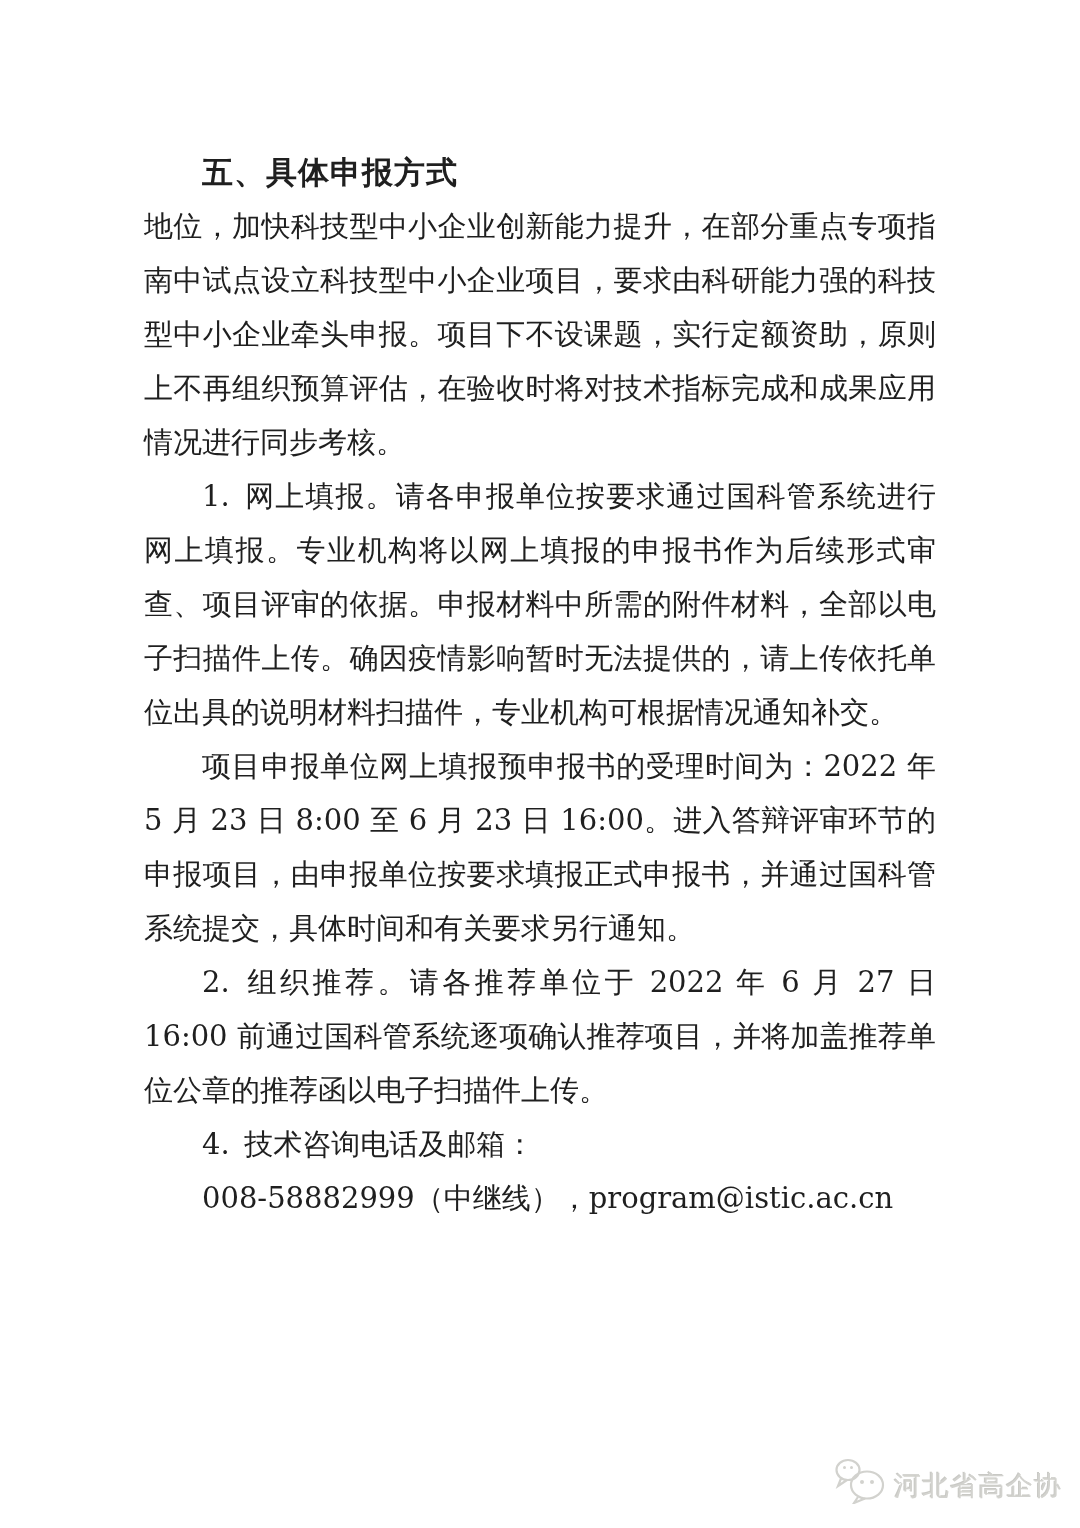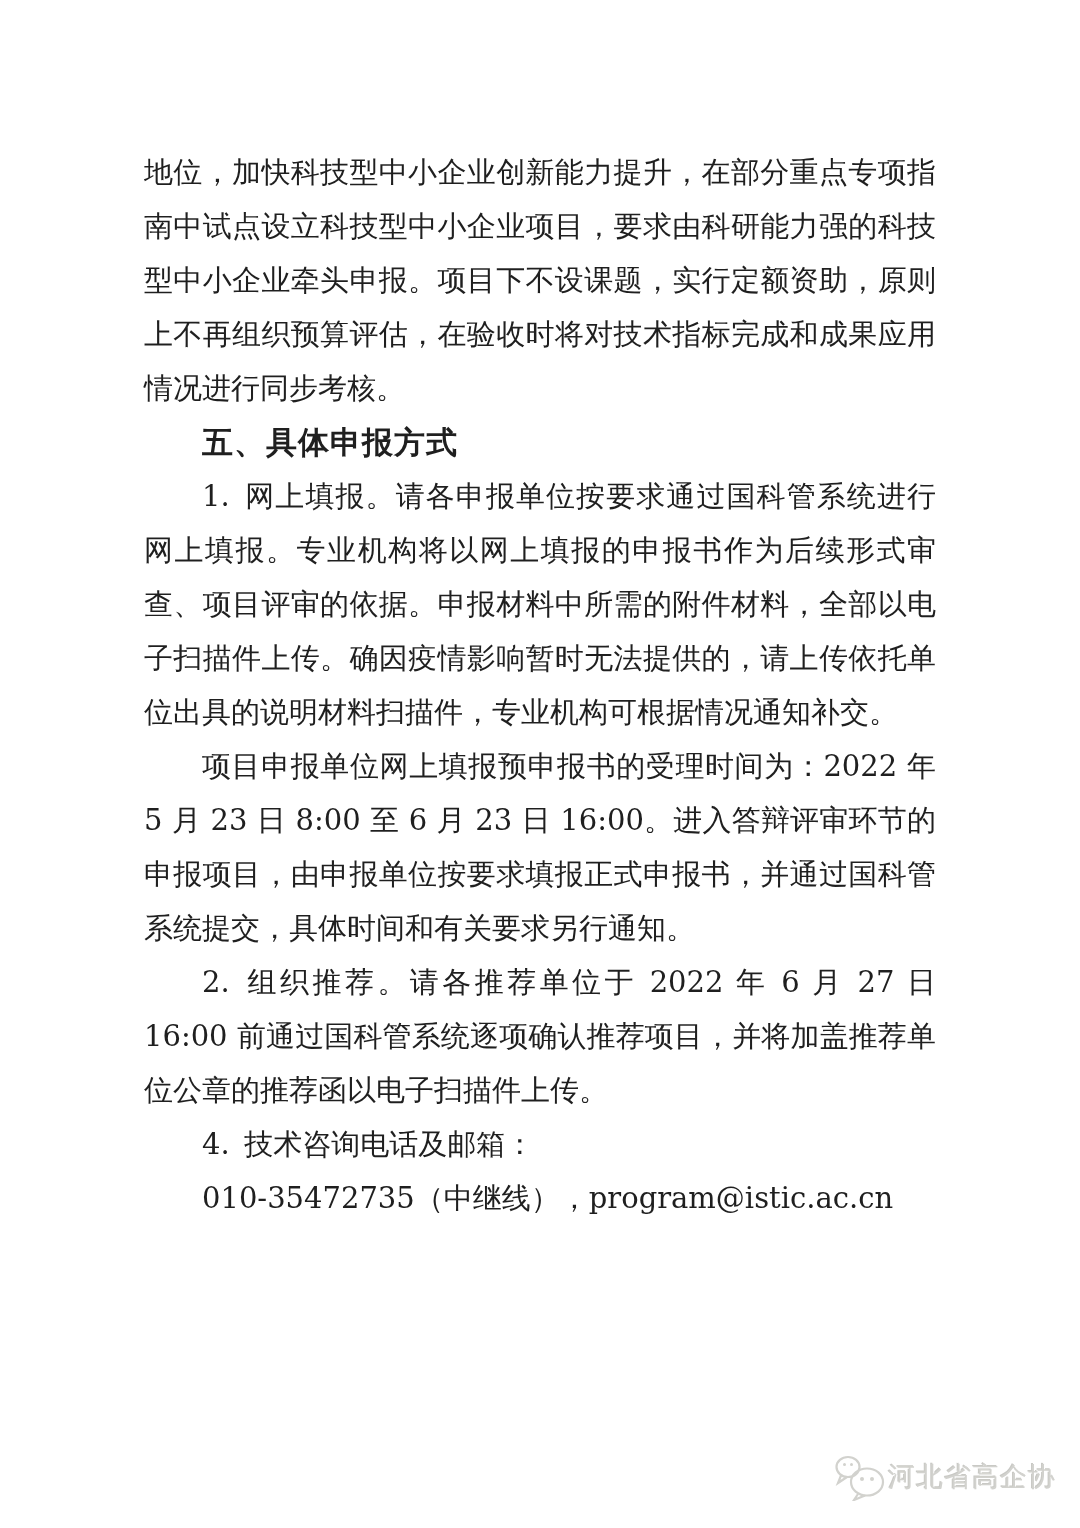--- a/index.html
+++ b/index.html
@@ -42,21 +42,22 @@
     font-size: 31px;
     text-indent: 1.87em;
     letter-spacing: 1px;
   }
   .watermark {
     position: absolute;
     left: 834px;
     top: 1450px;
     height: 54px;
     display: flex;
-    align-items: center;
+    align-items: flex-end;
+    gap: 6px;
     color: #d2d2ce; 
   }
   .wm-icon {
     display: inline-block;
     width: 54px;
     height: 48px;
     flex: 0 0 auto;
   }
   .wm-text {
     font-family: "DejaVu Sans", "Liberation Sans", sans-serif;
@@ -65,27 +66,27 @@
     white-space: nowrap;
     text-shadow: 1px 1px 0 #ffffff, -1px -1px 0 #c9c9c5;
   }
 </style>
 </head>
 <body>
 
 <div class="page">
 
   <div class="content" style="color: rgb(31, 31, 31);">
+      <p class="para heading">五、具体申报方式</p>
       <p class="para body-noindent">地位，加快科技型中小企业创新能力提升，在部分重点专项指南中试点设立科技型中小企业项目，要求由科研能力强的科技型中小企业牵头申报。项目下不设课题，实行定额资助，原则上不再组织预算评估，在验收时将对技术指标完成和成果应用情况进行同步考核。</p>
-      <p class="para heading">五、具体申报方式</p>
       <p class="para body">1. 网上填报。请各申报单位按要求通过国科管系统进行网上填报。专业机构将以网上填报的申报书作为后续形式审查、项目评审的依据。申报材料中所需的附件材料，全部以电子扫描件上传。确因疫情影响暂时无法提供的，请上传依托单位出具的说明材料扫描件，专业机构可根据情况通知补交。</p>
       <p class="para body">项目申报单位网上填报预申报书的受理时间为：2022 年 5 月 23 日 8:00 至 6 月 23 日 16:00。进入答辩评审环节的申报项目，由申报单位按要求填报正式申报书，并通过国科管系统提交，具体时间和有关要求另行通知。</p>
       <p class="para body">2. 组织推荐。请各推荐单位于 2022 年 6 月 27 日 16:00 前通过国科管系统逐项确认推荐项目，并将加盖推荐单位公章的推荐函以电子扫描件上传。</p>
       <p class="para body">4. 技术咨询电话及邮箱：</p>
-      <p class="para body">010-35472735（中继线），program@istic.ac.cn</p>
+      <p class="para body">008-58882999（中继线），program@istic.ac.cn</p>
     </div>
 
   <div class="watermark" style="color: rgb(210, 210, 206);">
     <span class="wm-icon">
       <svg viewBox="0 0 54 48" width="54" height="48" xmlns="http://www.w3.org/2000/svg">
         <g fill="none" stroke="currentColor" stroke-width="2.2">
           <ellipse cx="14" cy="14" rx="11.5" ry="10"></ellipse>
           <path d="M7 22.5 L4 30 L13 24"></path>
           <ellipse cx="33" cy="29" rx="16" ry="13.5"></ellipse>
           <path d="M24 41 L20 47 L31 42.5"></path>

